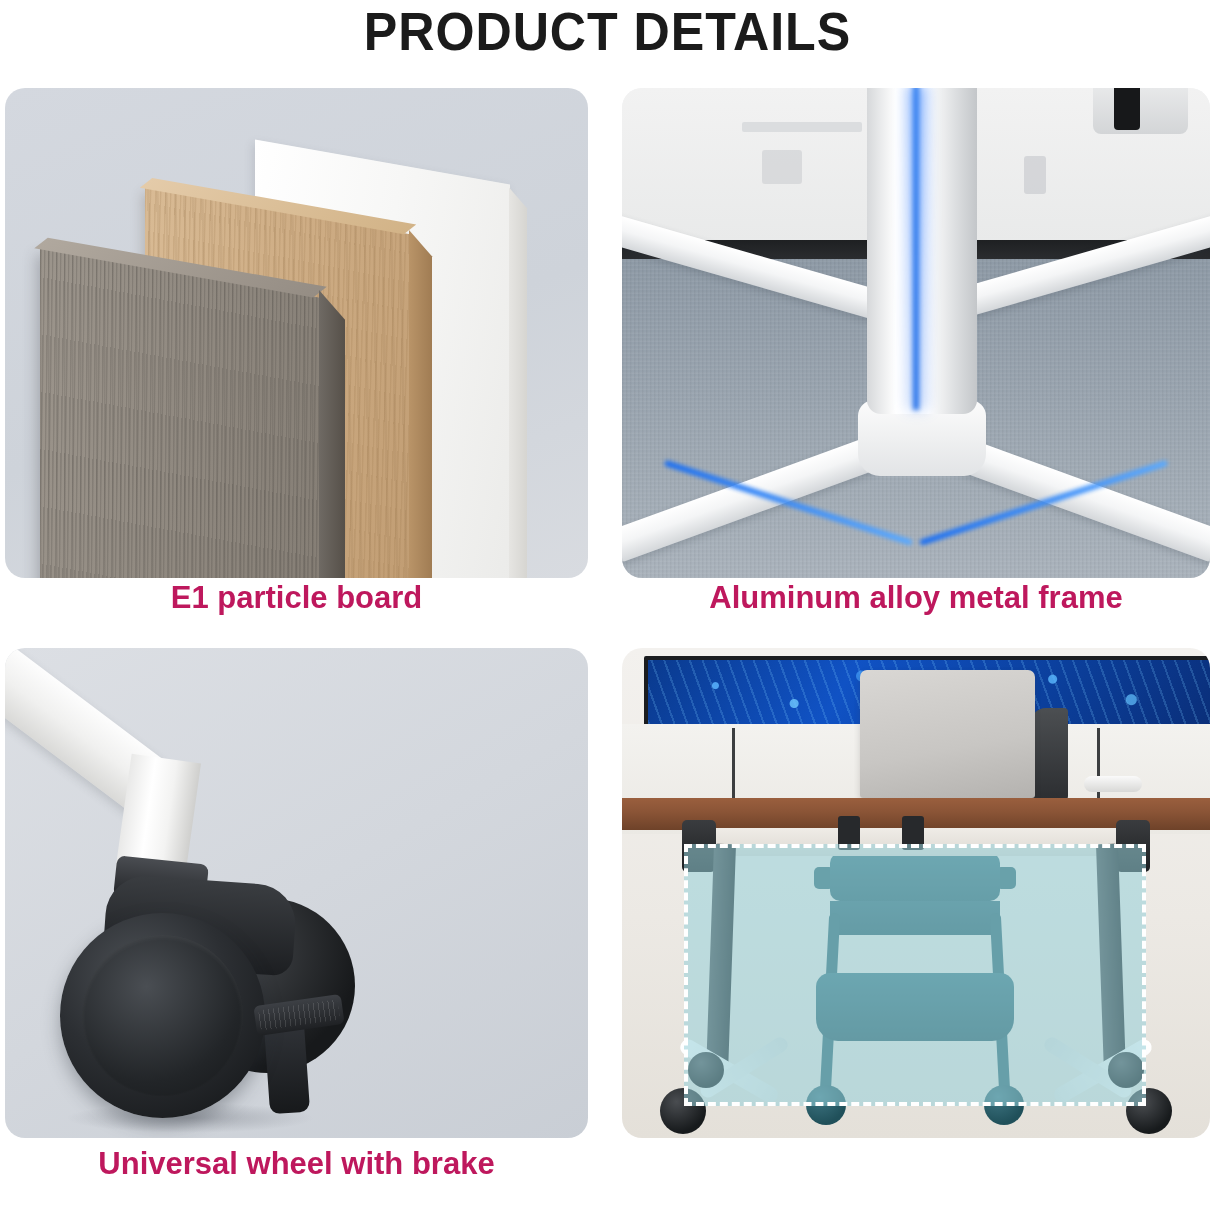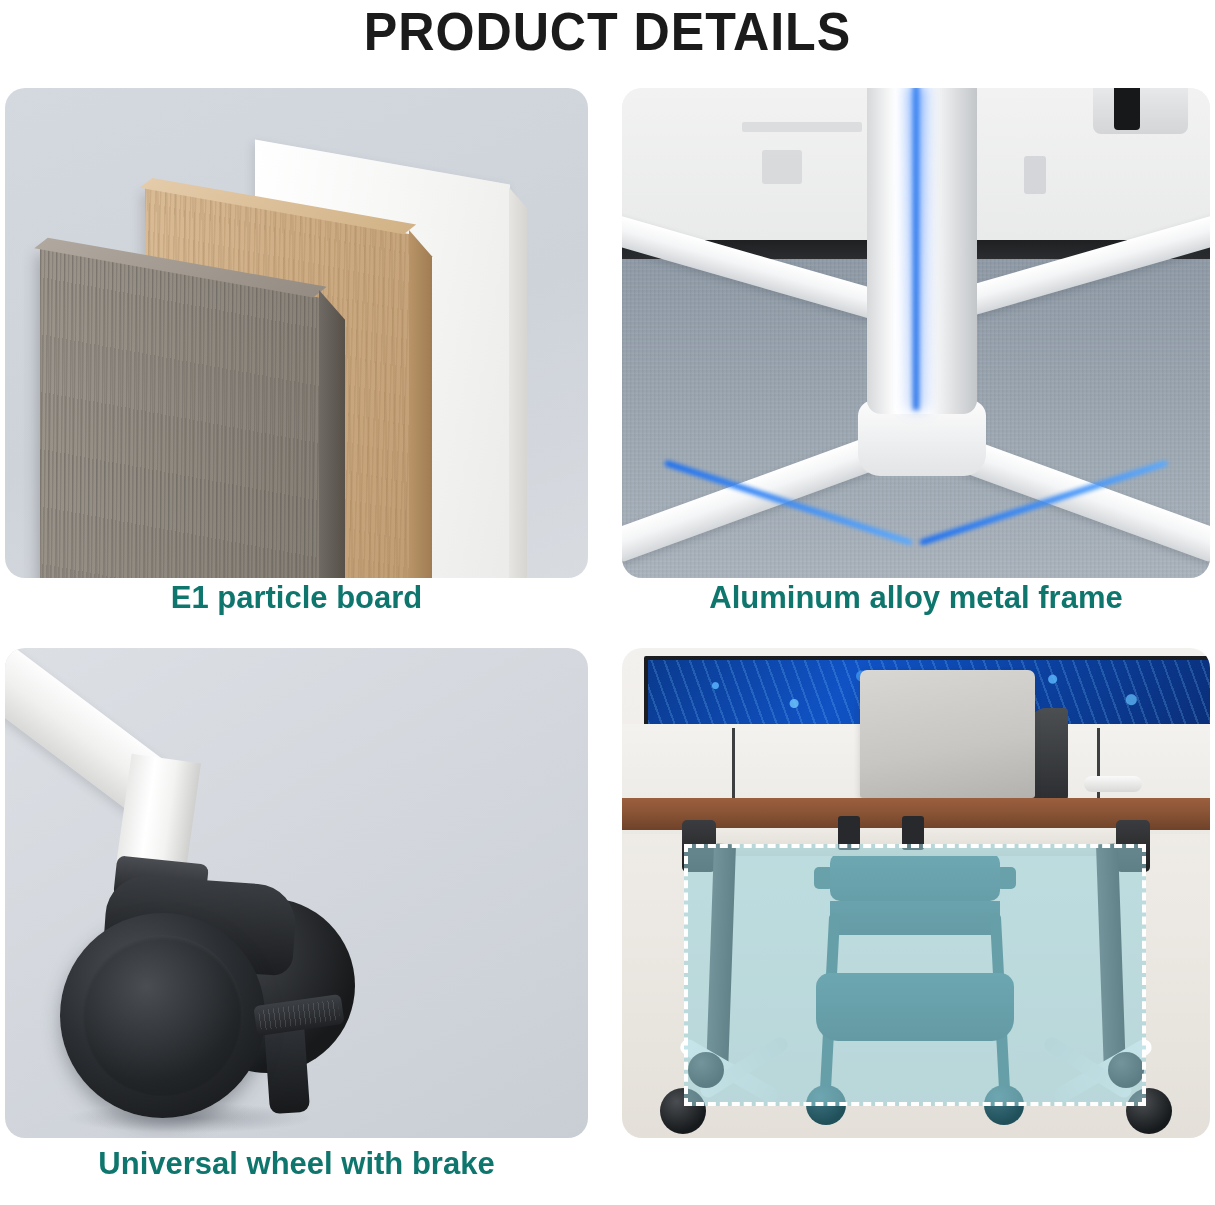--- a/index.html
+++ b/index.html
@@ -46,21 +46,21 @@
     overflow:hidden;
   }
 
   .caption {
     position:absolute;
     left:0; right:0;
     top:492px;
     text-align:center;
     font-size:31px;
     font-weight:bold;
-    color:#0f766e;
+    color:#be185d;
     letter-spacing:0px;
     white-space:nowrap;
   }
   .cell-2 .caption, .cell-3 .caption { top:498px; }
 
   
   .p1 { background:linear-gradient(160deg,#d4d8df 0%,#ced3da 55%,#d8dbe0 100%); }
 
   .board { position:absolute; }
 

